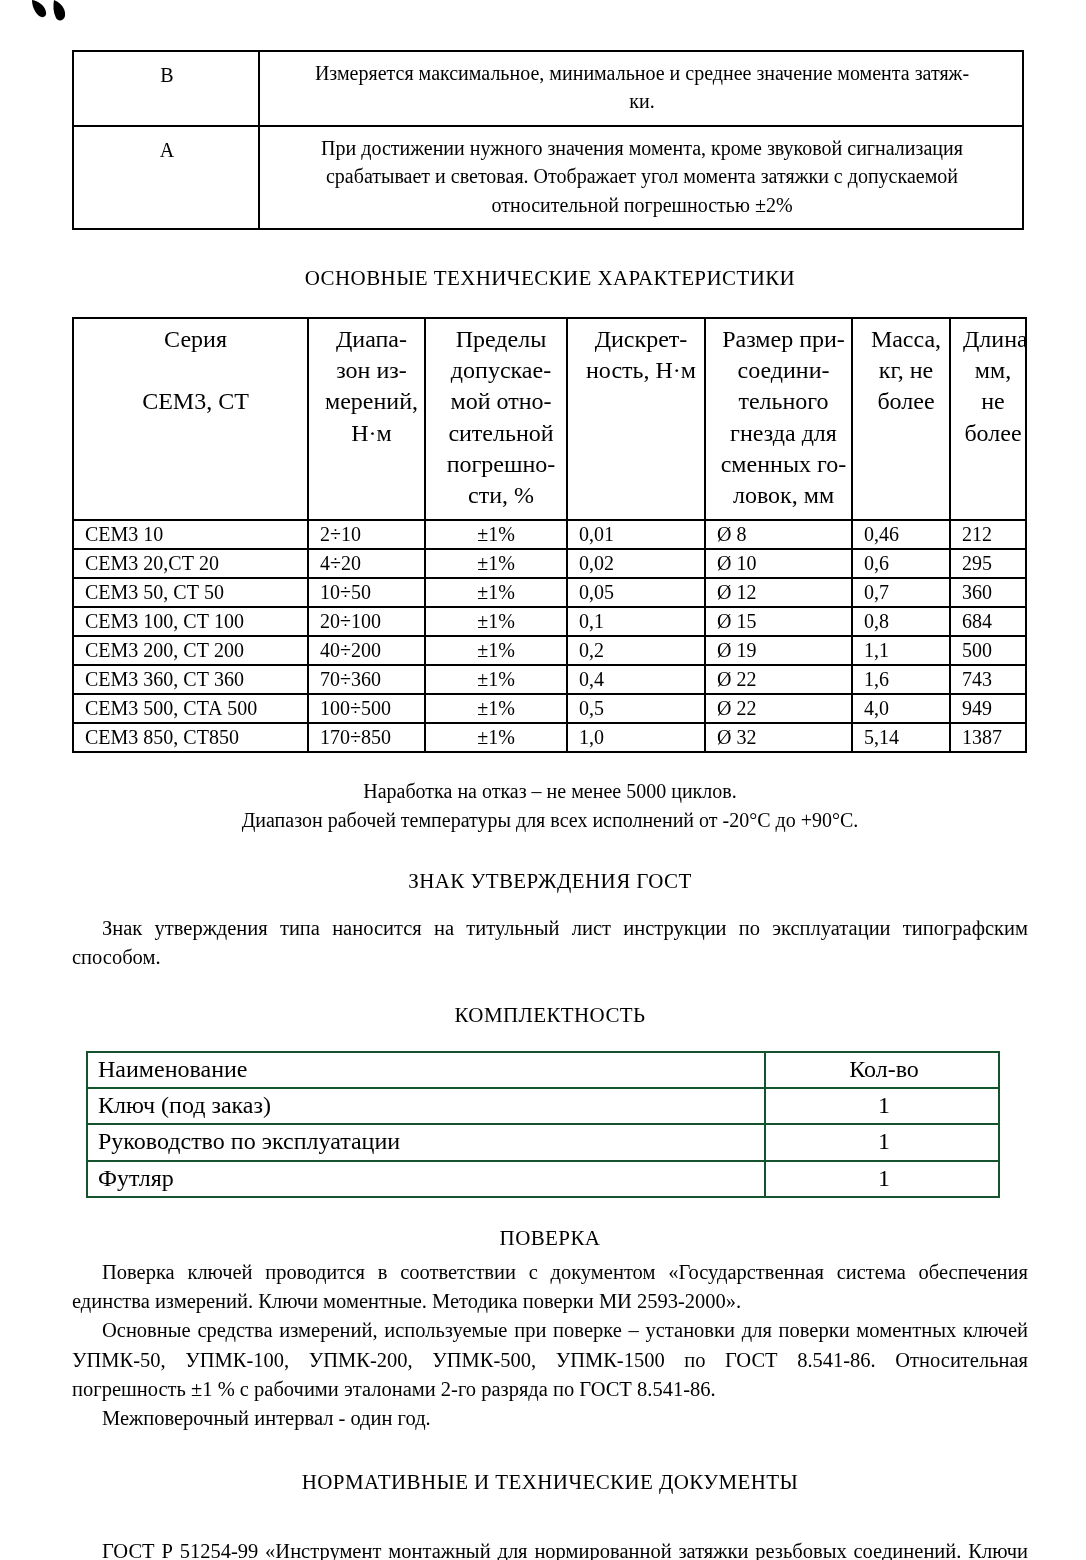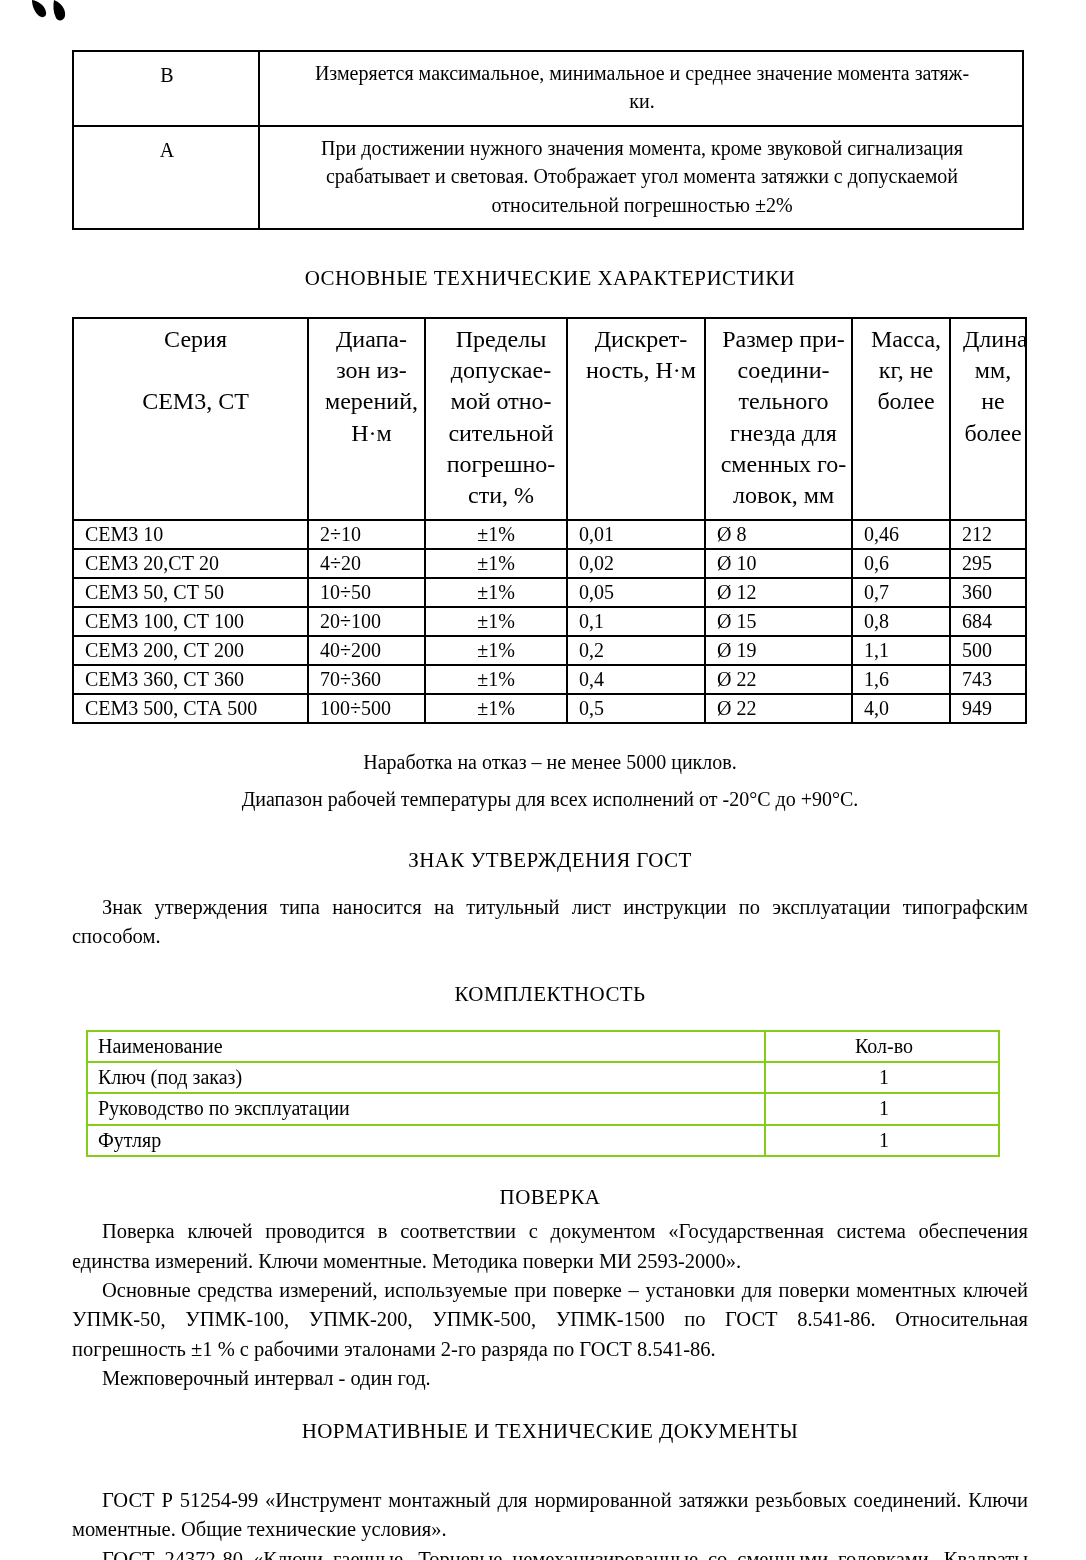--- a/index.html
+++ b/index.html
@@ -40,61 +40,61 @@
     font-size: 21px;
     font-weight: 400;
     text-align: center;
     letter-spacing: 0.4px;
     margin: 0;
   }
   .t-specs { margin-top: 36px; }
   .t-approval { margin-top: 34px; }
   .t-completeness { margin-top: 30px; }
   .t-verification { margin-top: 28px; }
-  .t-documents { margin-top: 26px; }
+  .t-documents { margin-top: 36px; }
 
   
   .specs-table { width: 953px; margin-top: 26px; }
   .specs-table th, .specs-table td { border: 2px solid #000; }
   .specs-table th {
     font-weight: 400;
     font-size: 24px;
     line-height: 1.3;
     vertical-align: top;
     padding: 5px 2px 8px 12px;
     white-space: pre-line;
   }
   .specs-table td {
     font-size: 20px;
     line-height: 1.2;
     padding: 1px 4px 2px 11px;
   }
   .specs-table td.c { text-align: center; padding-left: 4px; }
 
   
-  .note { font-size: 20px; line-height: 1.45; text-align: center; margin: 8px; }
+  .note { font-size: 20px; line-height: 1.45; text-align: center; margin: 0; }
   .note-first { margin-top: 24px; }
 
   
   .par {
     font-size: 20.5px;
     line-height: 1.43;
     text-align: justify;
     text-indent: 30px;
     margin: 0;
   }
   .p-approval { margin-top: 20px; }
   .p-ver-1 { margin-top: 7px; }
   .p-doc-1 { margin-top: 42px; }
 
   
   .kit-table { width: 912px; margin: 23px 0 0 14px; }
   .kit-table td {
-    border: 2px solid #84cc16;
-    font-size: 20px;
+    border: 2px solid #14532d;
+    font-size: 24px;
     line-height: 1.22;
     padding: 2px 6px 3px 10px;
   }
   .kit-table td.qty { width: 232px; text-align: center; }
 </style>
 </head>
 <body>
 
 <div class="page">
 
@@ -219,20 +219,29 @@
         </tr>
         <tr>
           <td>СЕМ3 500, СТА 500</td>
           <td>100÷500</td>
           <td class="c">±1%</td>
           <td>0,5</td>
           <td>Ø 22</td>
           <td>4,0</td>
           <td>949</td>
         </tr>
+        <tr>
+          <td>СЕМ3 850, СТ850</td>
+          <td>170÷850</td>
+          <td class="c">±1%</td>
+          <td>1,0</td>
+          <td>Ø 32</td>
+          <td>5,14</td>
+          <td>1387</td>
+        </tr>
       </tbody>
   </table>
 
   <p class="note note-first">Наработка на отказ – не менее 5000 циклов.</p>
   <p class="note">Диапазон рабочей температуры для всех исполнений от -20°С до +90°С.</p>
 
   <h2 class="section-title t-approval">ЗНАК УТВЕРЖДЕНИЯ ГОСТ</h2>
   <p class="par p-approval">Знак утверждения типа наносится на титульный лист инструкции по эксплуатации типографским способом.</p>
 
   <h2 class="section-title t-completeness">КОМПЛЕКТНОСТЬ</h2>

